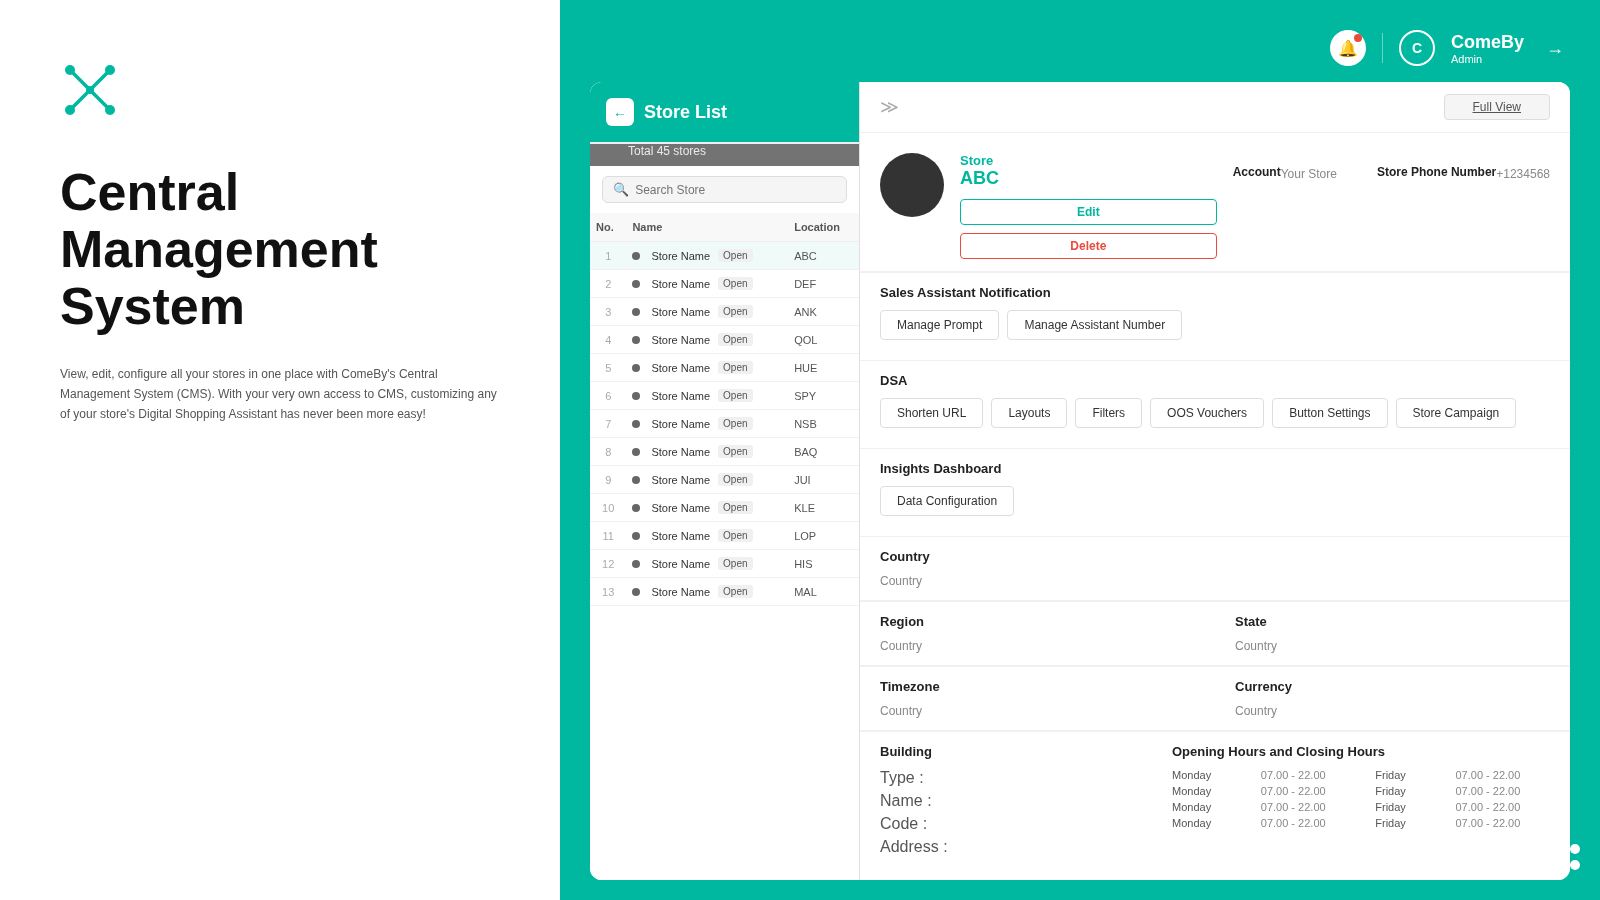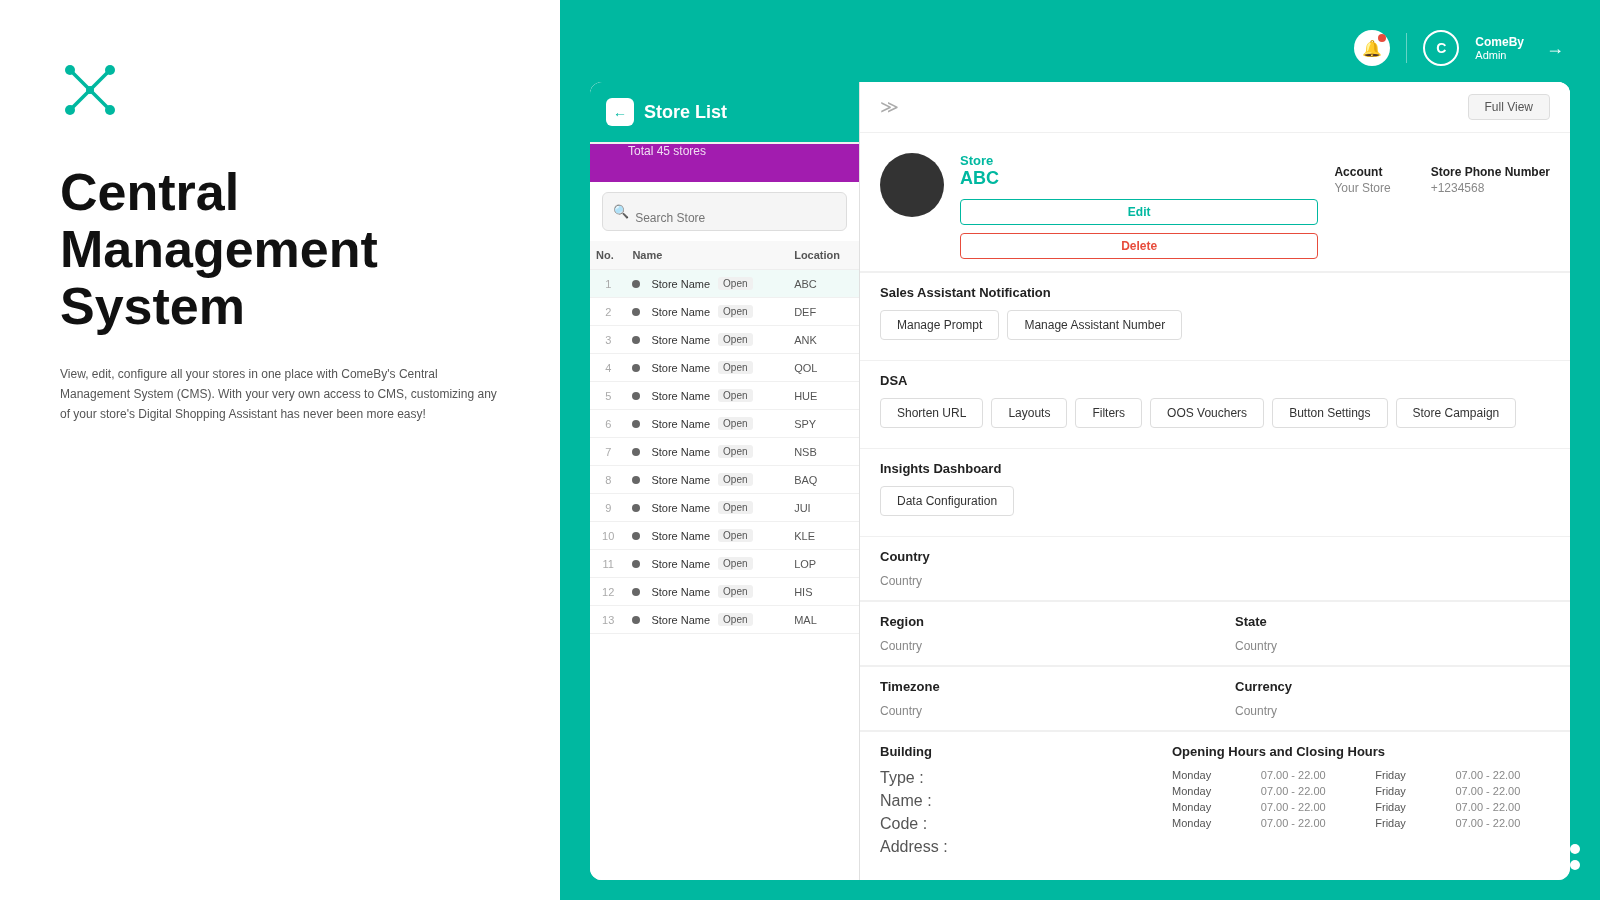--- a/index.html
+++ b/index.html
@@ -90,21 +90,21 @@
       justify-content: center;
       color: #fff;
       font-weight: 700;
       font-size: 14px;
     }
     .user-info {
       display: flex;
       flex-direction: column;
     }
     .user-name {
-      font-size: 12px;
+      font-size: 18px;
       font-weight: 700;
       color: #fff;
     }
     .user-role {
       font-size: 11px;
       color: #fff;
     }
     .logout-btn {
       width: 30px;
       height: 30px;
@@ -158,22 +158,22 @@
     .store-list-title {
       font-size: 18px;
       font-weight: 700;
       color: #fff;
     }
     .store-list-count {
       font-size: 12px;
       color: rgba(255,255,255,0.85);
       margin-top: 2px;
       padding-left: 38px;
-      padding-bottom: 24px;
-      background: #a21caf;
+      padding-bottom: 8px;
+      background: #737373;
     }
     .search-container {
       padding: 10px 12px;
       background: #fff;
     }
     .search-input-wrap {
       display: flex;
       align-items: center;
       background: #f5f5f5;
       border: 1px solid #ddd;
@@ -181,21 +181,20 @@
       padding: 5px 10px;
       gap: 6px;
     }
     .search-input-wrap input {
       border: none;
       background: transparent;
       outline: none;
       font-size: 12px;
       color: #666;
       width: 100%;
-      margin-top: 13px;
     }
     .search-icon-svg {
       color: #aaa;
       font-size: 13px;
     }
 
     
     .store-table {
       flex: 1;
       overflow-y: auto;
@@ -268,24 +267,25 @@
       border-bottom: 1px solid #f0f0f0;
     }
     .breadcrumb-icon {
       color: #aaa;
       font-size: 18px;
     }
     .full-view-btn {
       background: #f5f5f5;
       border: 1px solid #ddd;
       border-radius: 4px;
-      padding: 5px 16px;
+      padding: 5px 28px;
       font-size: 12px;
       color: #555;
       cursor: pointer;
+      text-decoration: underline;
     }
     .store-profile {
       display: flex;
       align-items: flex-start;
       gap: 16px;
       padding: 20px 20px 12px 20px;
       border-bottom: 1px solid #f0f0f0;
     }
     .store-avatar-circle {
       width: 64px;
@@ -328,22 +328,23 @@
       background: #fff;
       color: #e74c3c;
       border-radius: 4px;
       padding: 5px 20px;
       font-size: 12px;
       cursor: pointer;
       font-weight: 600;
     }
     .info-col {
       display: flex;
-      flex-direction: column;
+      flex-direction: row;
       padding: 12px 0;
+      align-items: flex-end;
     }
     .info-label {
       font-size: 12px;
       font-weight: 700;
       color: #222;
       margin-bottom: 2px;
     }
     .info-value {
       font-size: 12px;
       color: #888;

